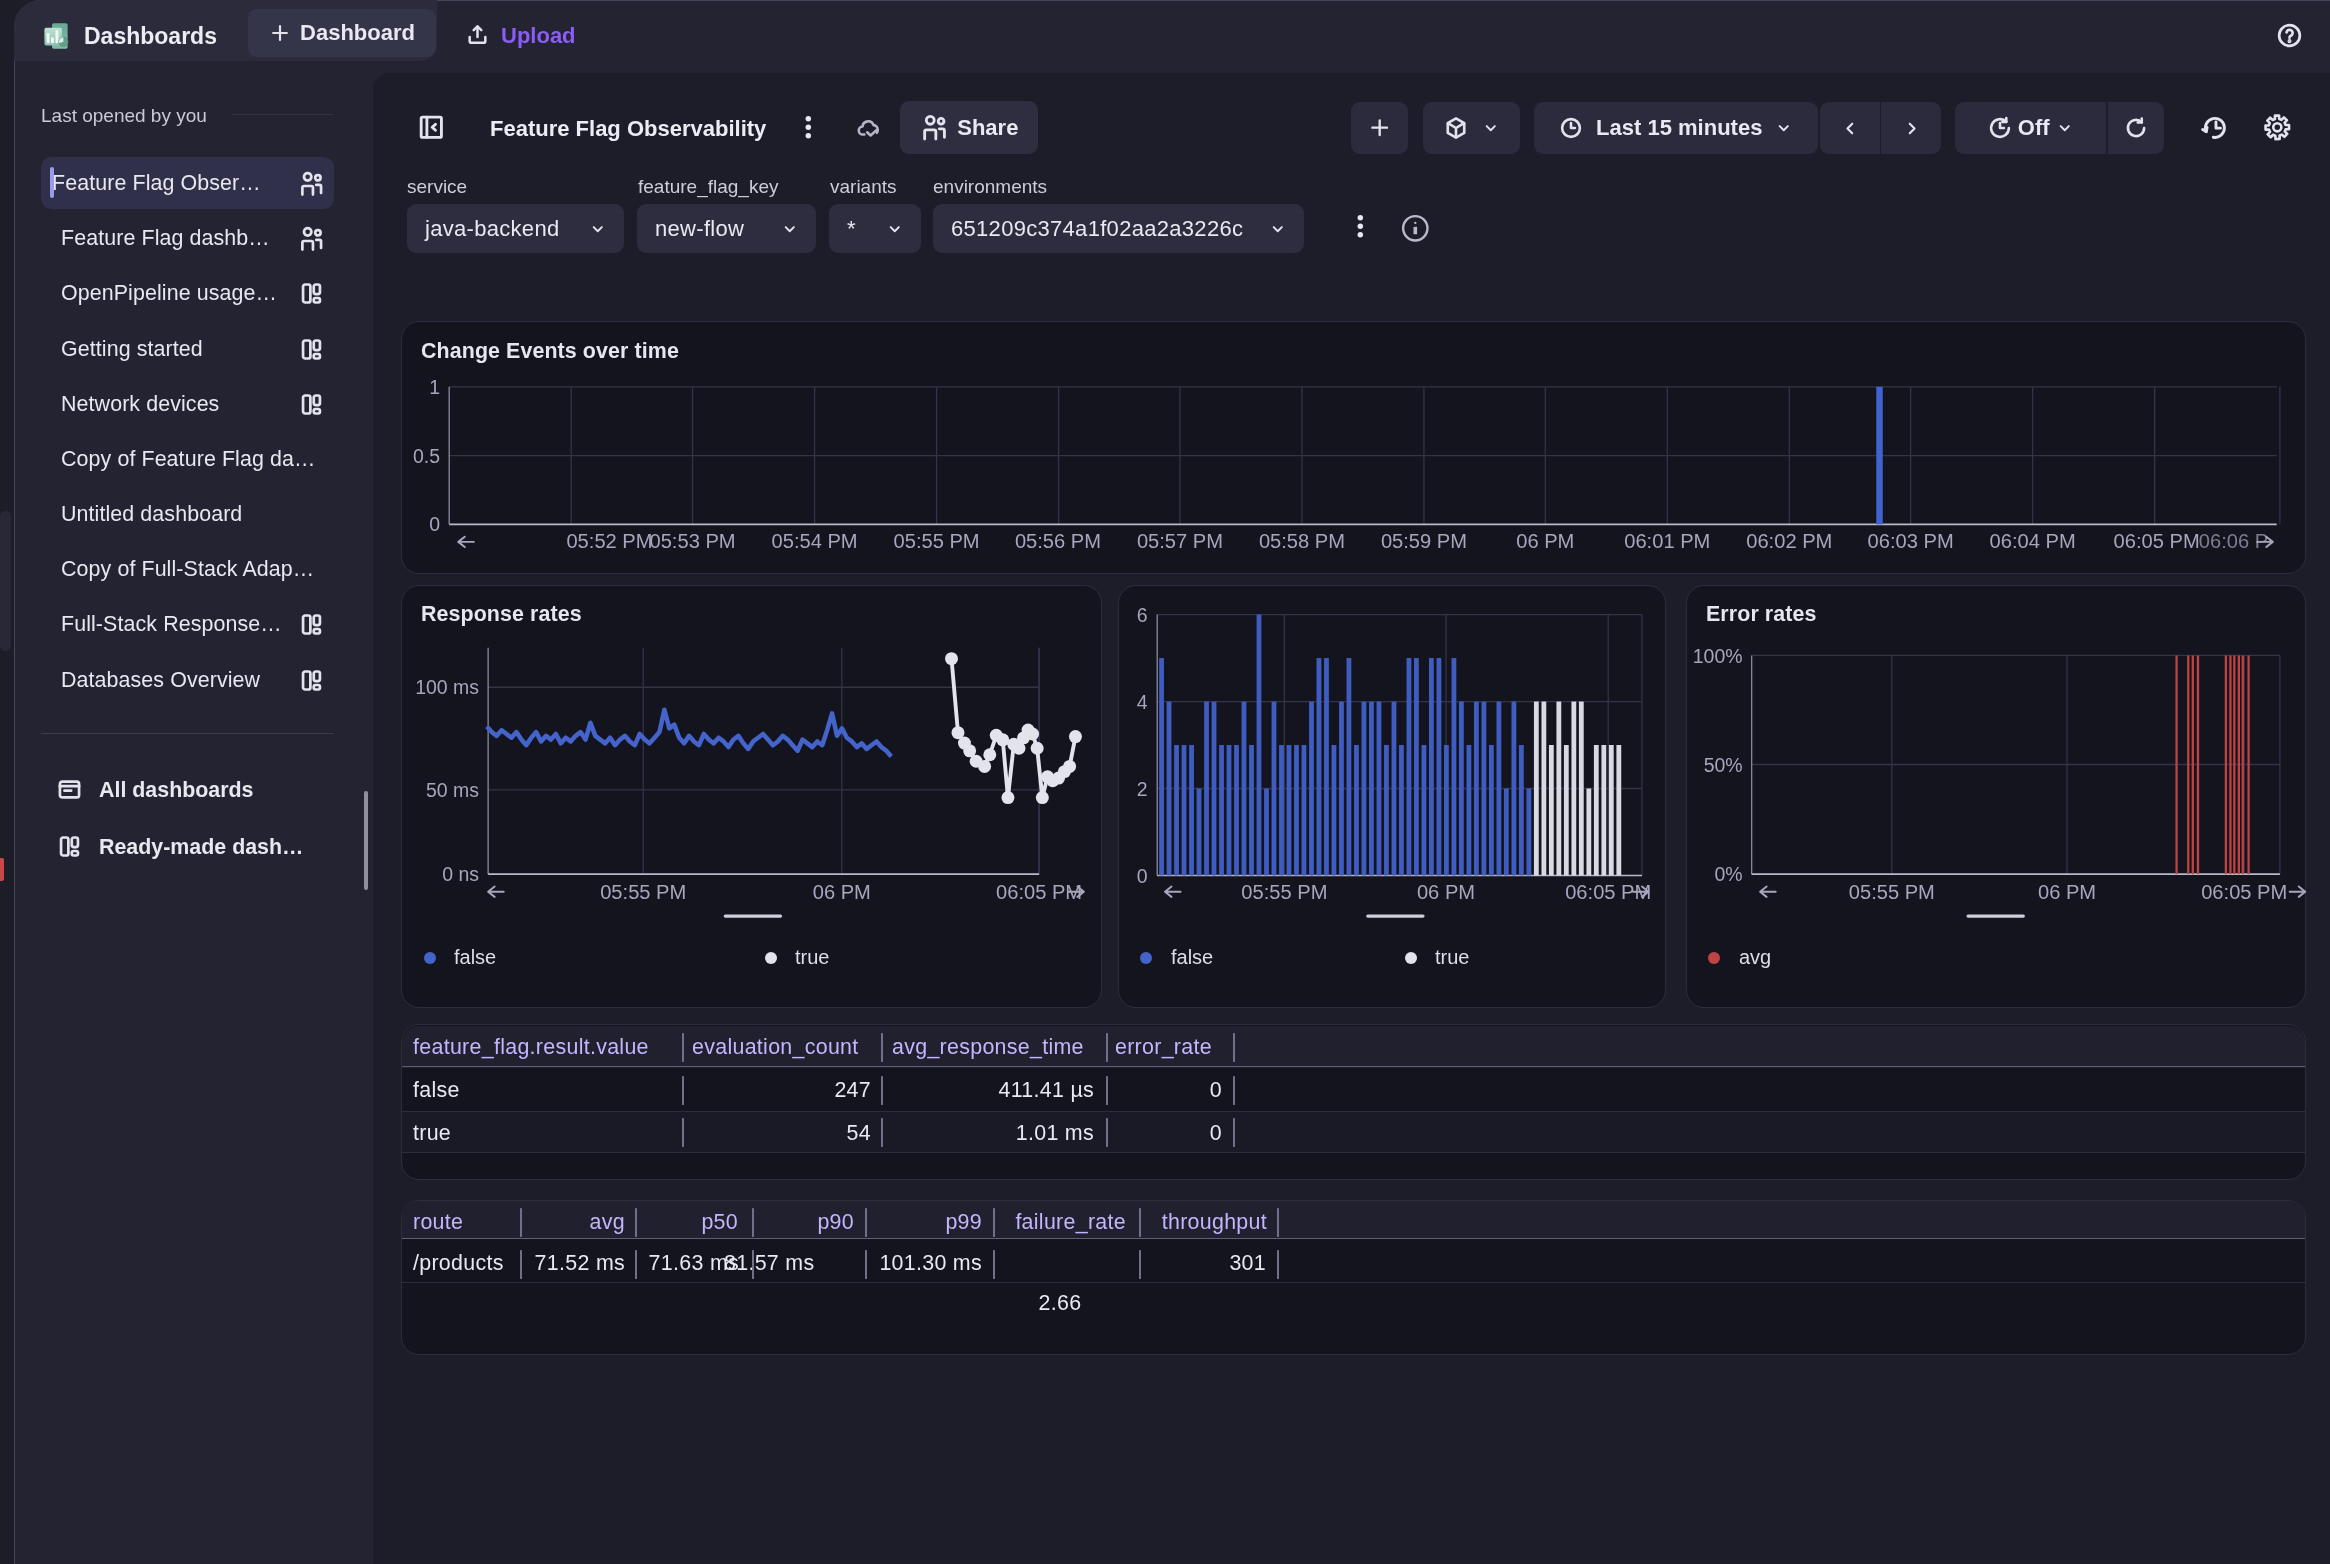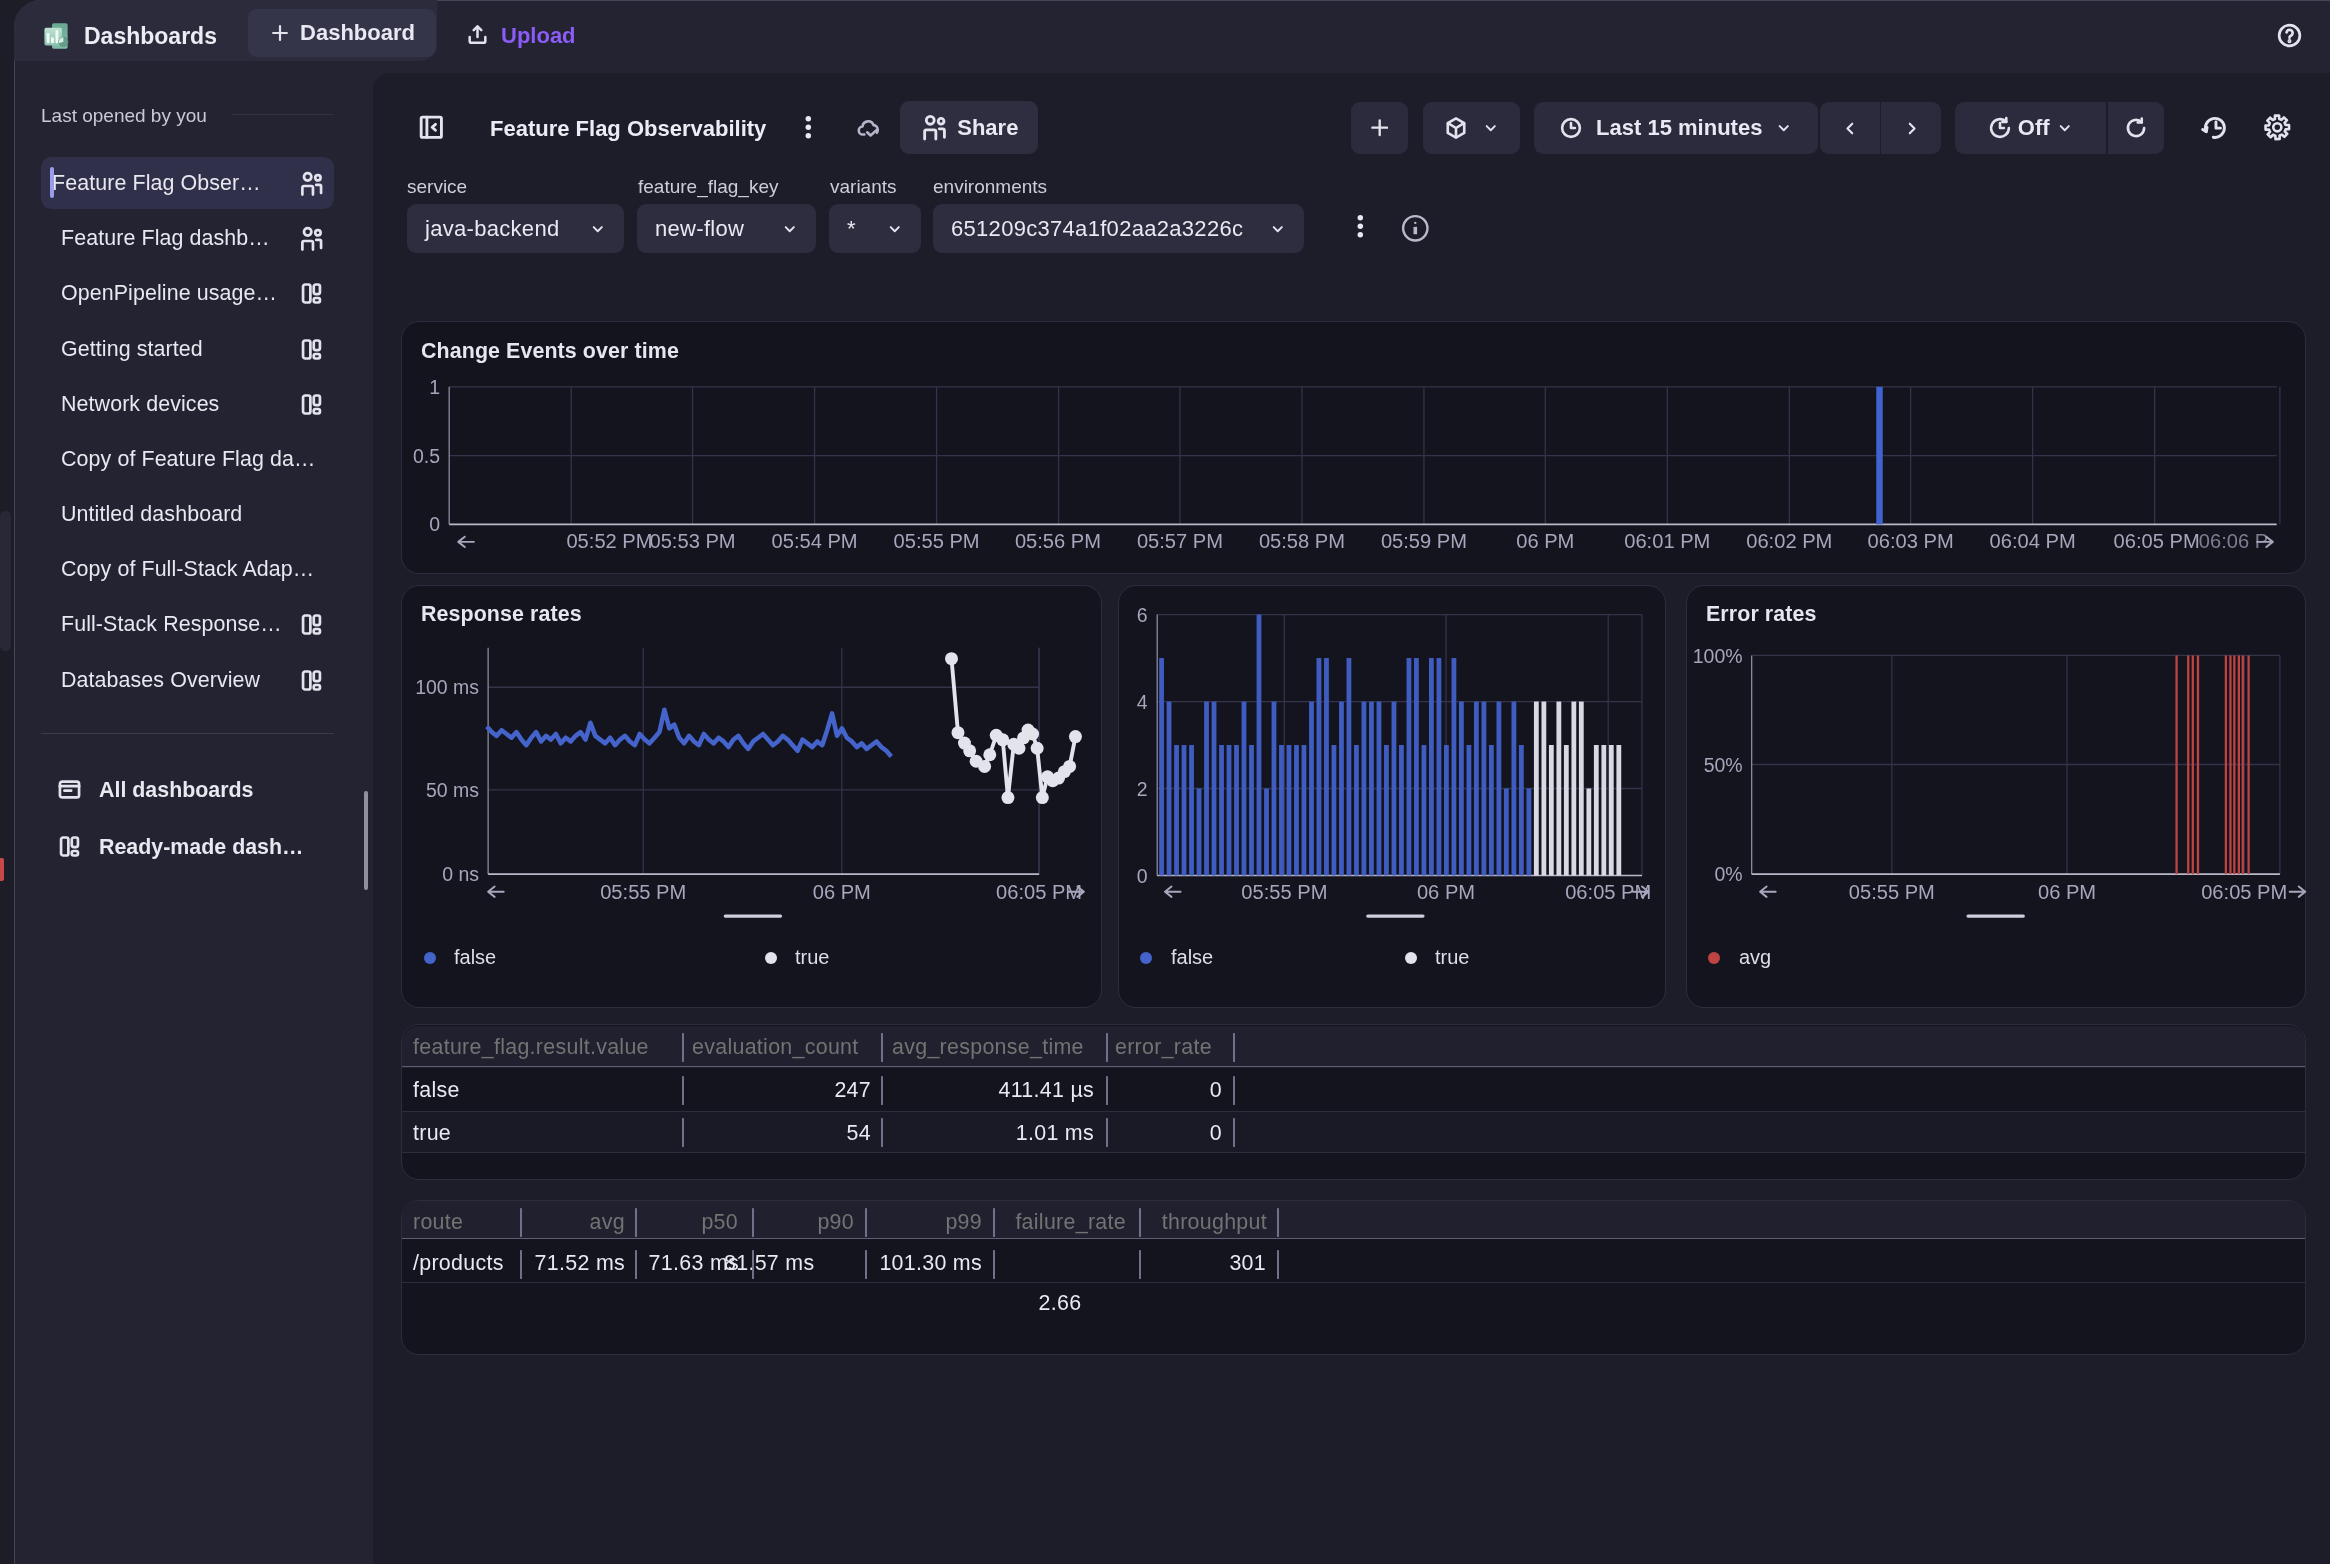--- a/index.html
+++ b/index.html
@@ -10,21 +10,21 @@
 .t-title{position:absolute;font-size:21.4px;font-weight:700;color:#e6e6f0;letter-spacing:0.1px}
 .btn{position:absolute;background:#2b2b3d;border-radius:9px;display:flex;align-items:center;justify-content:center;gap:9px;color:#e9e9f3}
 .chip{position:absolute;background:#2d2d3f;border-radius:9px;display:flex;align-items:center;color:#e9e9f3;font-size:22px;letter-spacing:0.3px}
 .lbl{position:absolute;color:#cdcdda;font-size:19px}
 .sbitem{position:absolute;left:41px;width:293px;height:52px;display:flex;align-items:center;color:#e8e8f1;font-size:21.4px;letter-spacing:0.1px}
 .sbitem .tx{white-space:nowrap;overflow:hidden;flex:1}
 .sbitem svg{flex:0 0 auto}
 .legdot{position:absolute;width:12.3px;height:12.3px;border-radius:50%}
 .legtx{position:absolute;color:#dedee8;font-size:20px}
 .cell{position:absolute;font-size:21.4px;color:#e9e9f2;white-space:nowrap;letter-spacing:0.3px}
-.hcell{position:absolute;font-size:21.4px;color:#737373;white-space:nowrap;letter-spacing:0.3px}
+.hcell{position:absolute;font-size:21.4px;color:#c4b5fd;white-space:nowrap;letter-spacing:0.3px}
 .tick{position:absolute;width:1.9px;background:#70708a;border-radius:0.6px}
 .hline{position:absolute;height:1.3px;background:#31313f}
 svg.abs{position:absolute}
 svg{overflow:visible}
 </style></head>
 <body>
 <div class="shell"></div>
 <div class="grp"></div>
 <div class="sheet"></div>
 <svg class="abs" style="left:44px;top:23.4px" width="26" height="26" viewBox="0 0 24 24">

